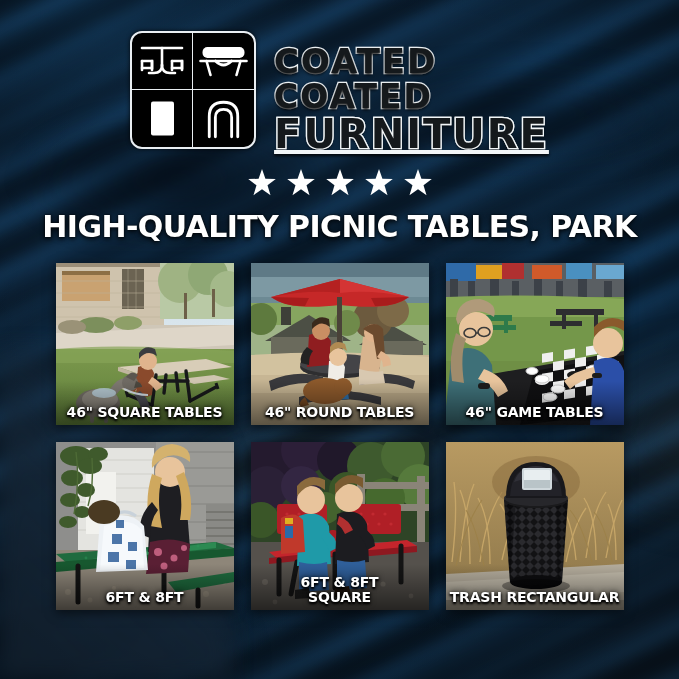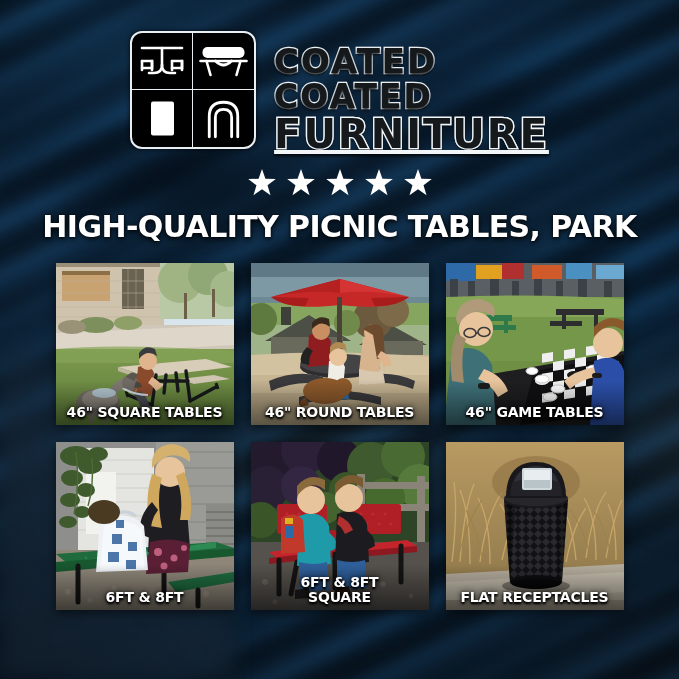--- a/index.html
+++ b/index.html
@@ -857,18 +857,18 @@
           <rect x="0" y="122" width="178" height="46" fill="url(#sh6)"></rect>
           <defs>
             <linearGradient id="sh6" x1="0" y1="0" x2="0" y2="1">
               <stop offset="0%" stop-color="rgba(0,0,0,0)"></stop>
                 <stop offset="100%" stop-color="rgba(0,0,0,0.5)"></stop>
             </linearGradient>
           </defs>
         </svg>
       </div>
       <div class="cap">
-        <span class="c2l">FLAT RECEPTACLES</span>
+        <span class="c2l">TRASH RECTANGULAR</span>
       </div>
     </div>
 
   </div>
 </div>
 
 </body></html>

